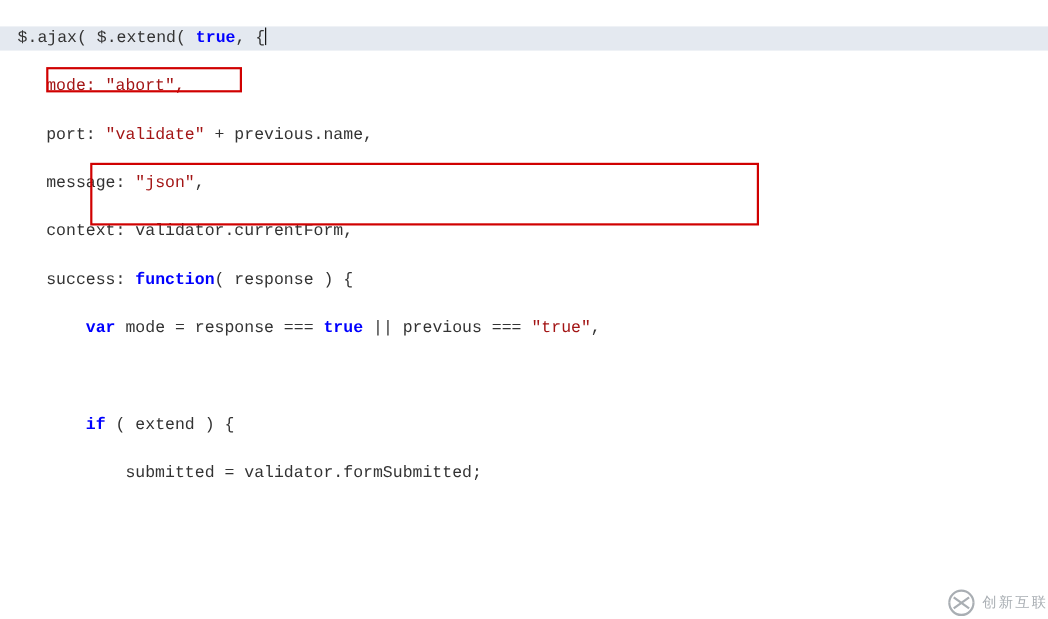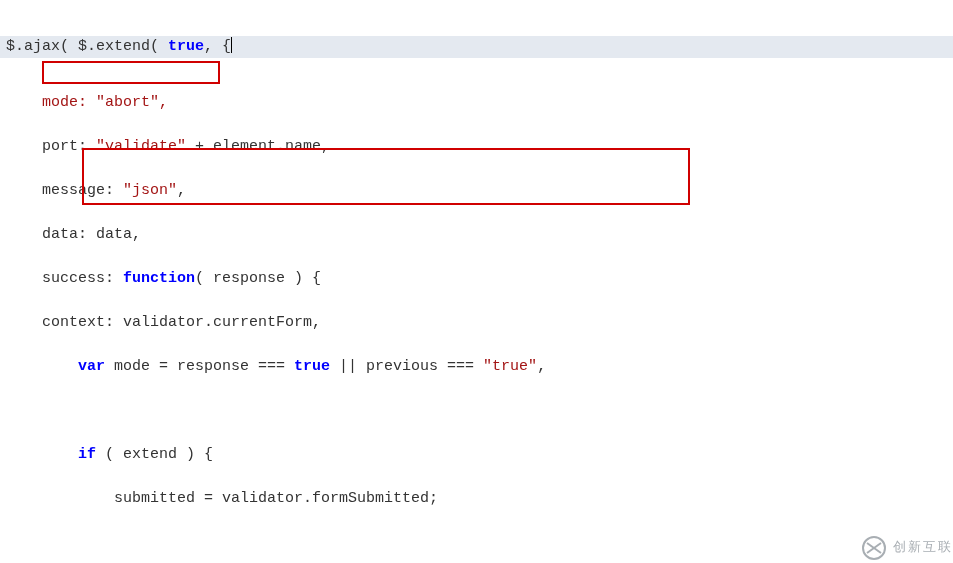--- a/index.html
+++ b/index.html
@@ -15,22 +15,22 @@
   color: #333;
 }
 .editor {
   padding: 2px 6px 6px 6px;
   white-space: pre;
   position: relative;
 }
 .line { display: block; height: 22px; }
 .first-line {
   background: #e4e9f0;
-  margin: 12px -6px;
-  padding: 0 6px;
+  margin: 0 -6px;
+  padding: 0 16px;
 }
 .kw { color: #0000ff; font-weight: bold; }
 .varkw { color: #0000ff; font-weight: bold; }
 .str { color: #a31515; }
 .cursor {
   display: inline-block;
   width: 1px; height: 16px;
   background: #000;
   vertical-align: -3px;
 }
@@ -39,39 +39,38 @@
   position: absolute;
   border: 2px solid #d00000;
   pointer-events: none;
 }
 .box1 { left: 42px; top: 61px; width: 178px; height: 23px; }
 .box2 { left: 82px; top: 148px; width: 608px; height: 57px; }
 .watermark {
   position: absolute;
   right: 0px; bottom: 2px;
   display: flex; align-items: center;
-  font-family: Liberation Mono, monospace;
+  font-family: Liberation Sans, sans-serif;
   font-size: 13px;
   color: #9aa0a6;
   letter-spacing: 2px;
   opacity: 0.85;
 }
 .watermark svg { margin-right: 4px; }
 </style>
 </head>
 <body>
 
 <div class="editor">
 <span class="line first-line"><span>$.ajax( $.extend( </span><span class="kw">true</span><span>, {</span><span class="cursor"></span></span>
 <span class="line"><span class="str">    mode: "abort",</span></span>
-<span class="line"><span>    port: </span><span class="str">"validate"</span><span> + element.name,</span></span>
+<span class="line"><span>    port: </span><span class="str">"validate"</span><span> + previous.name,</span></span>
 <span class="line"><span>    message: </span><span class="str">"json"</span><span>,</span></span>
-<span class="line"><span>    data: data,</span></span>
+<span class="line"><span>    context: validator.currentForm,</span></span>
 <span class="line"><span>    success: </span><span class="kw">function</span><span>( response ) {</span></span>
-<span class="line"><span>    context: validator.currentForm,</span></span>
 <span class="line"><span>        </span><span class="varkw">var</span><span> mode = response === </span><span class="kw">true</span><span> || previous === </span><span class="str">"true"</span><span>,</span></span>
 <span class="line"><span></span></span>
 <span class="line"><span>        </span><span class="kw">if</span><span> ( extend ) {</span></span>
 <span class="line"><span>            submitted = validator.formSubmitted;</span></span>
 
 
 
 
 
 

